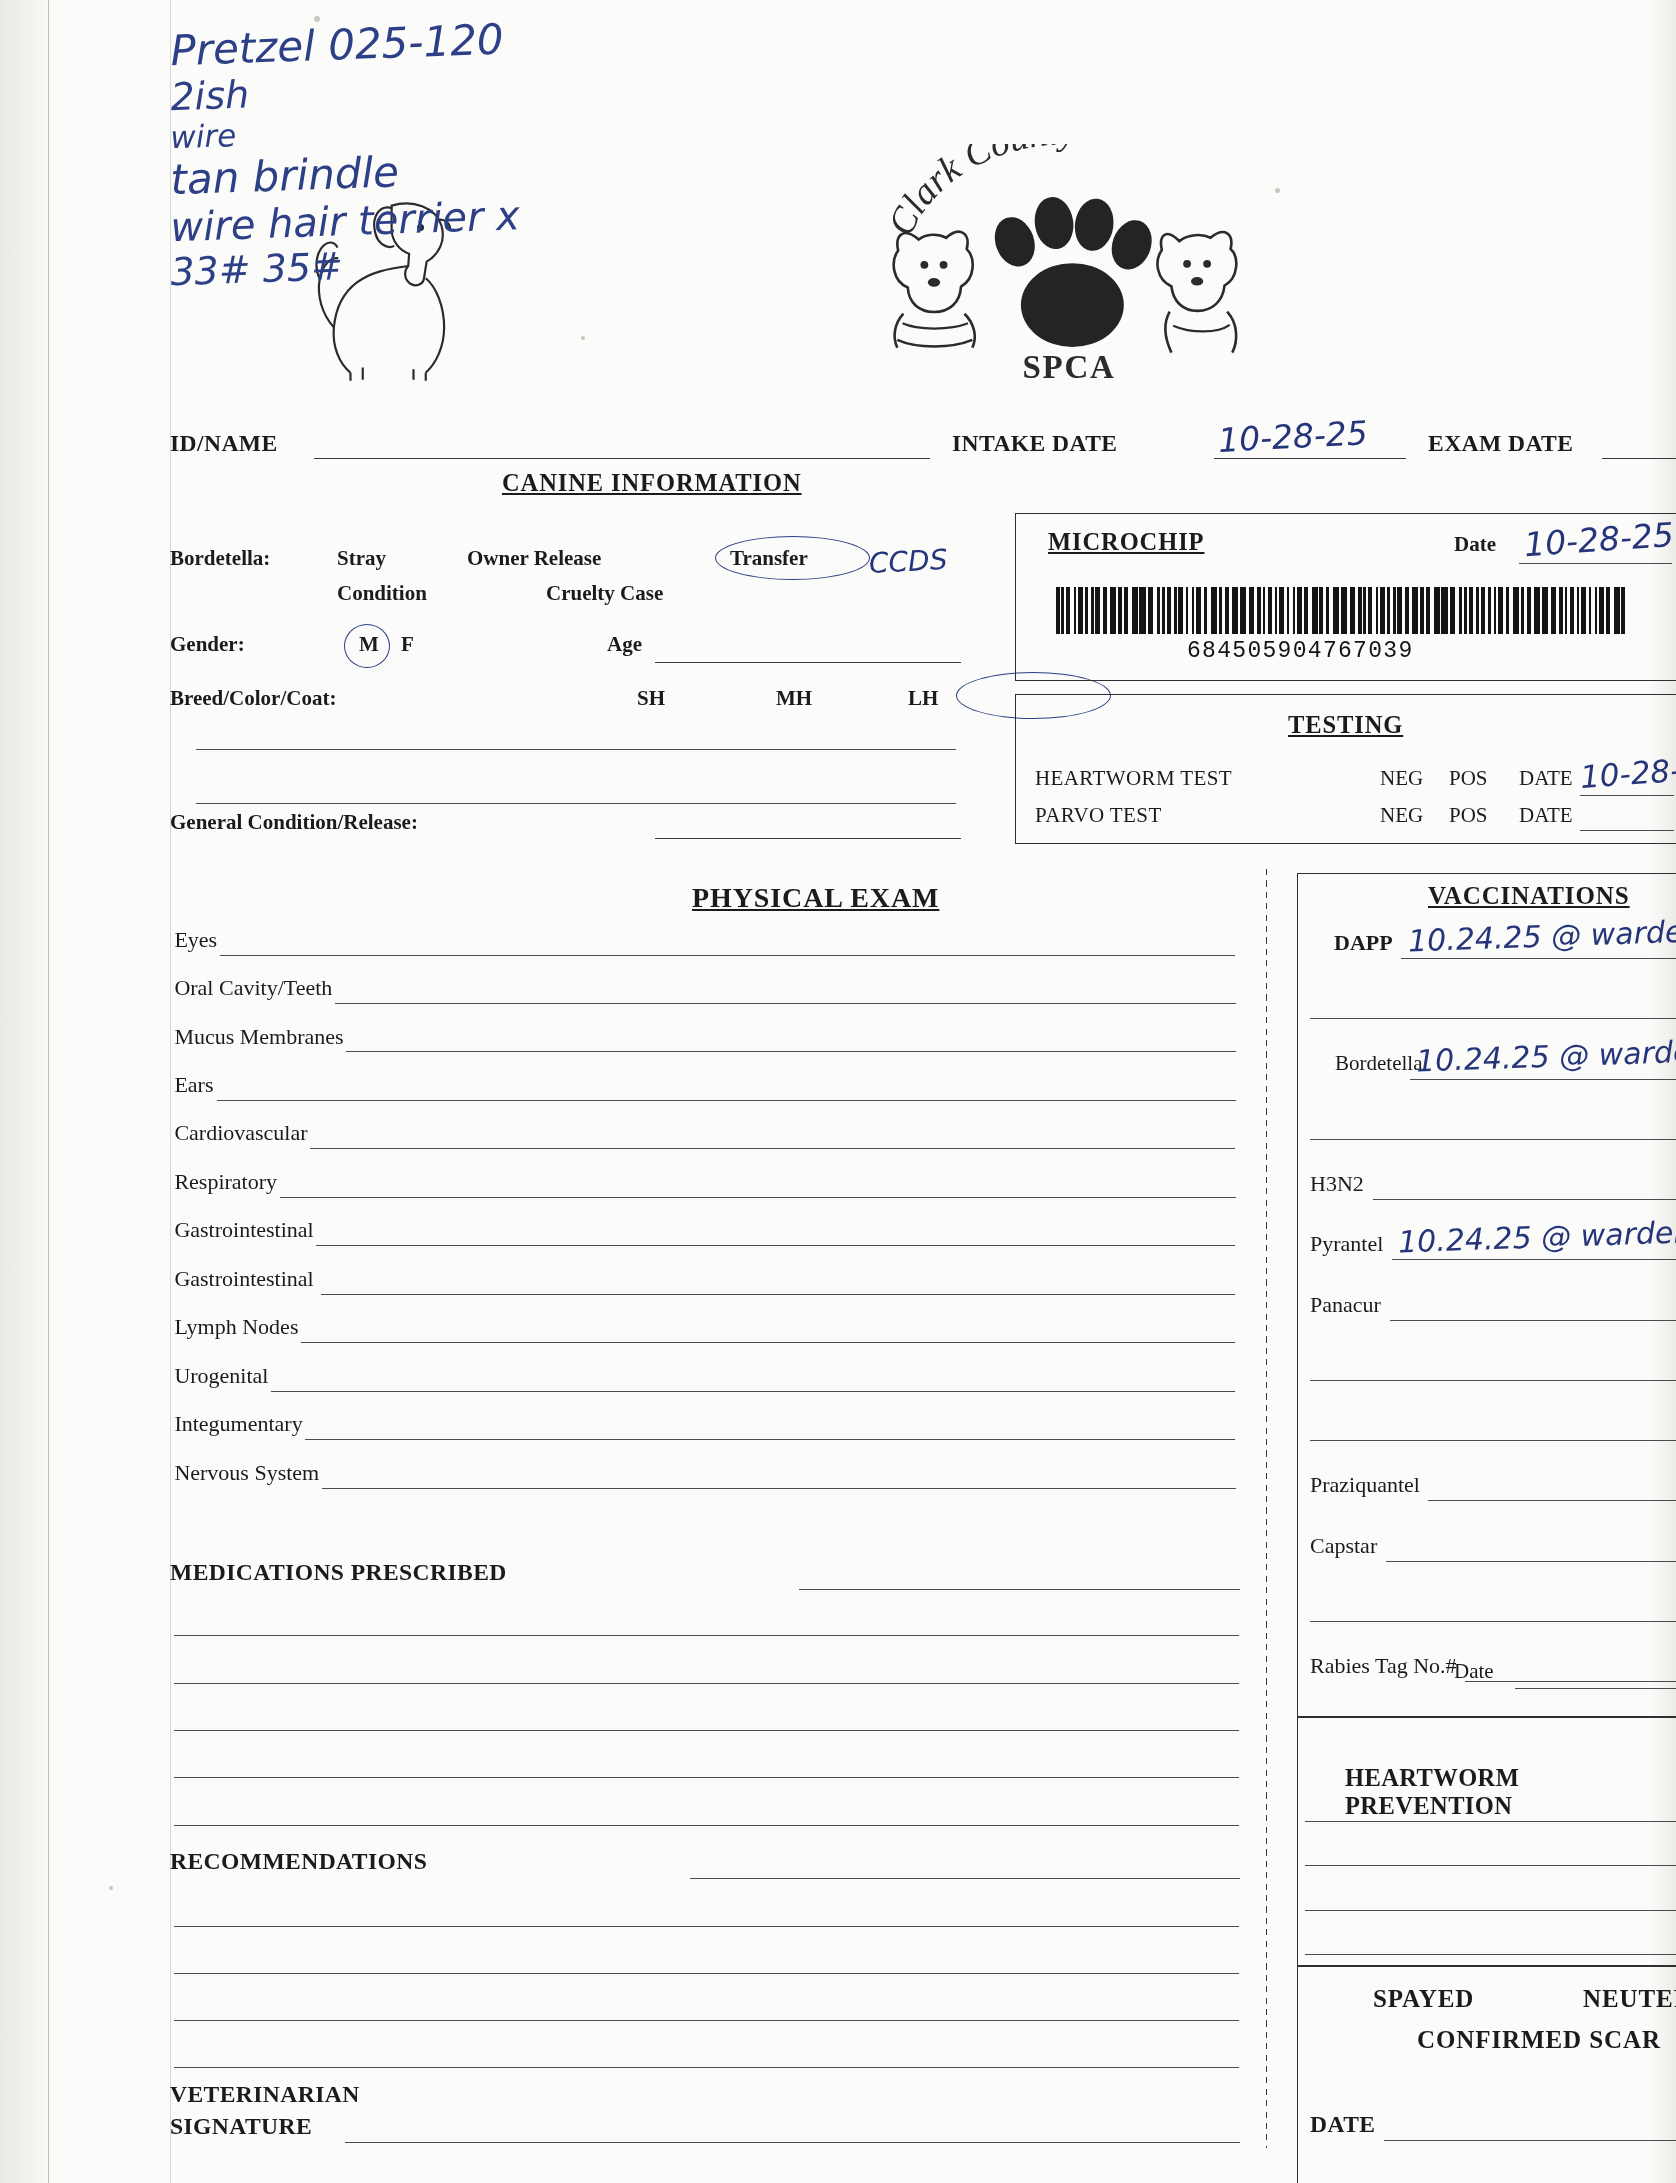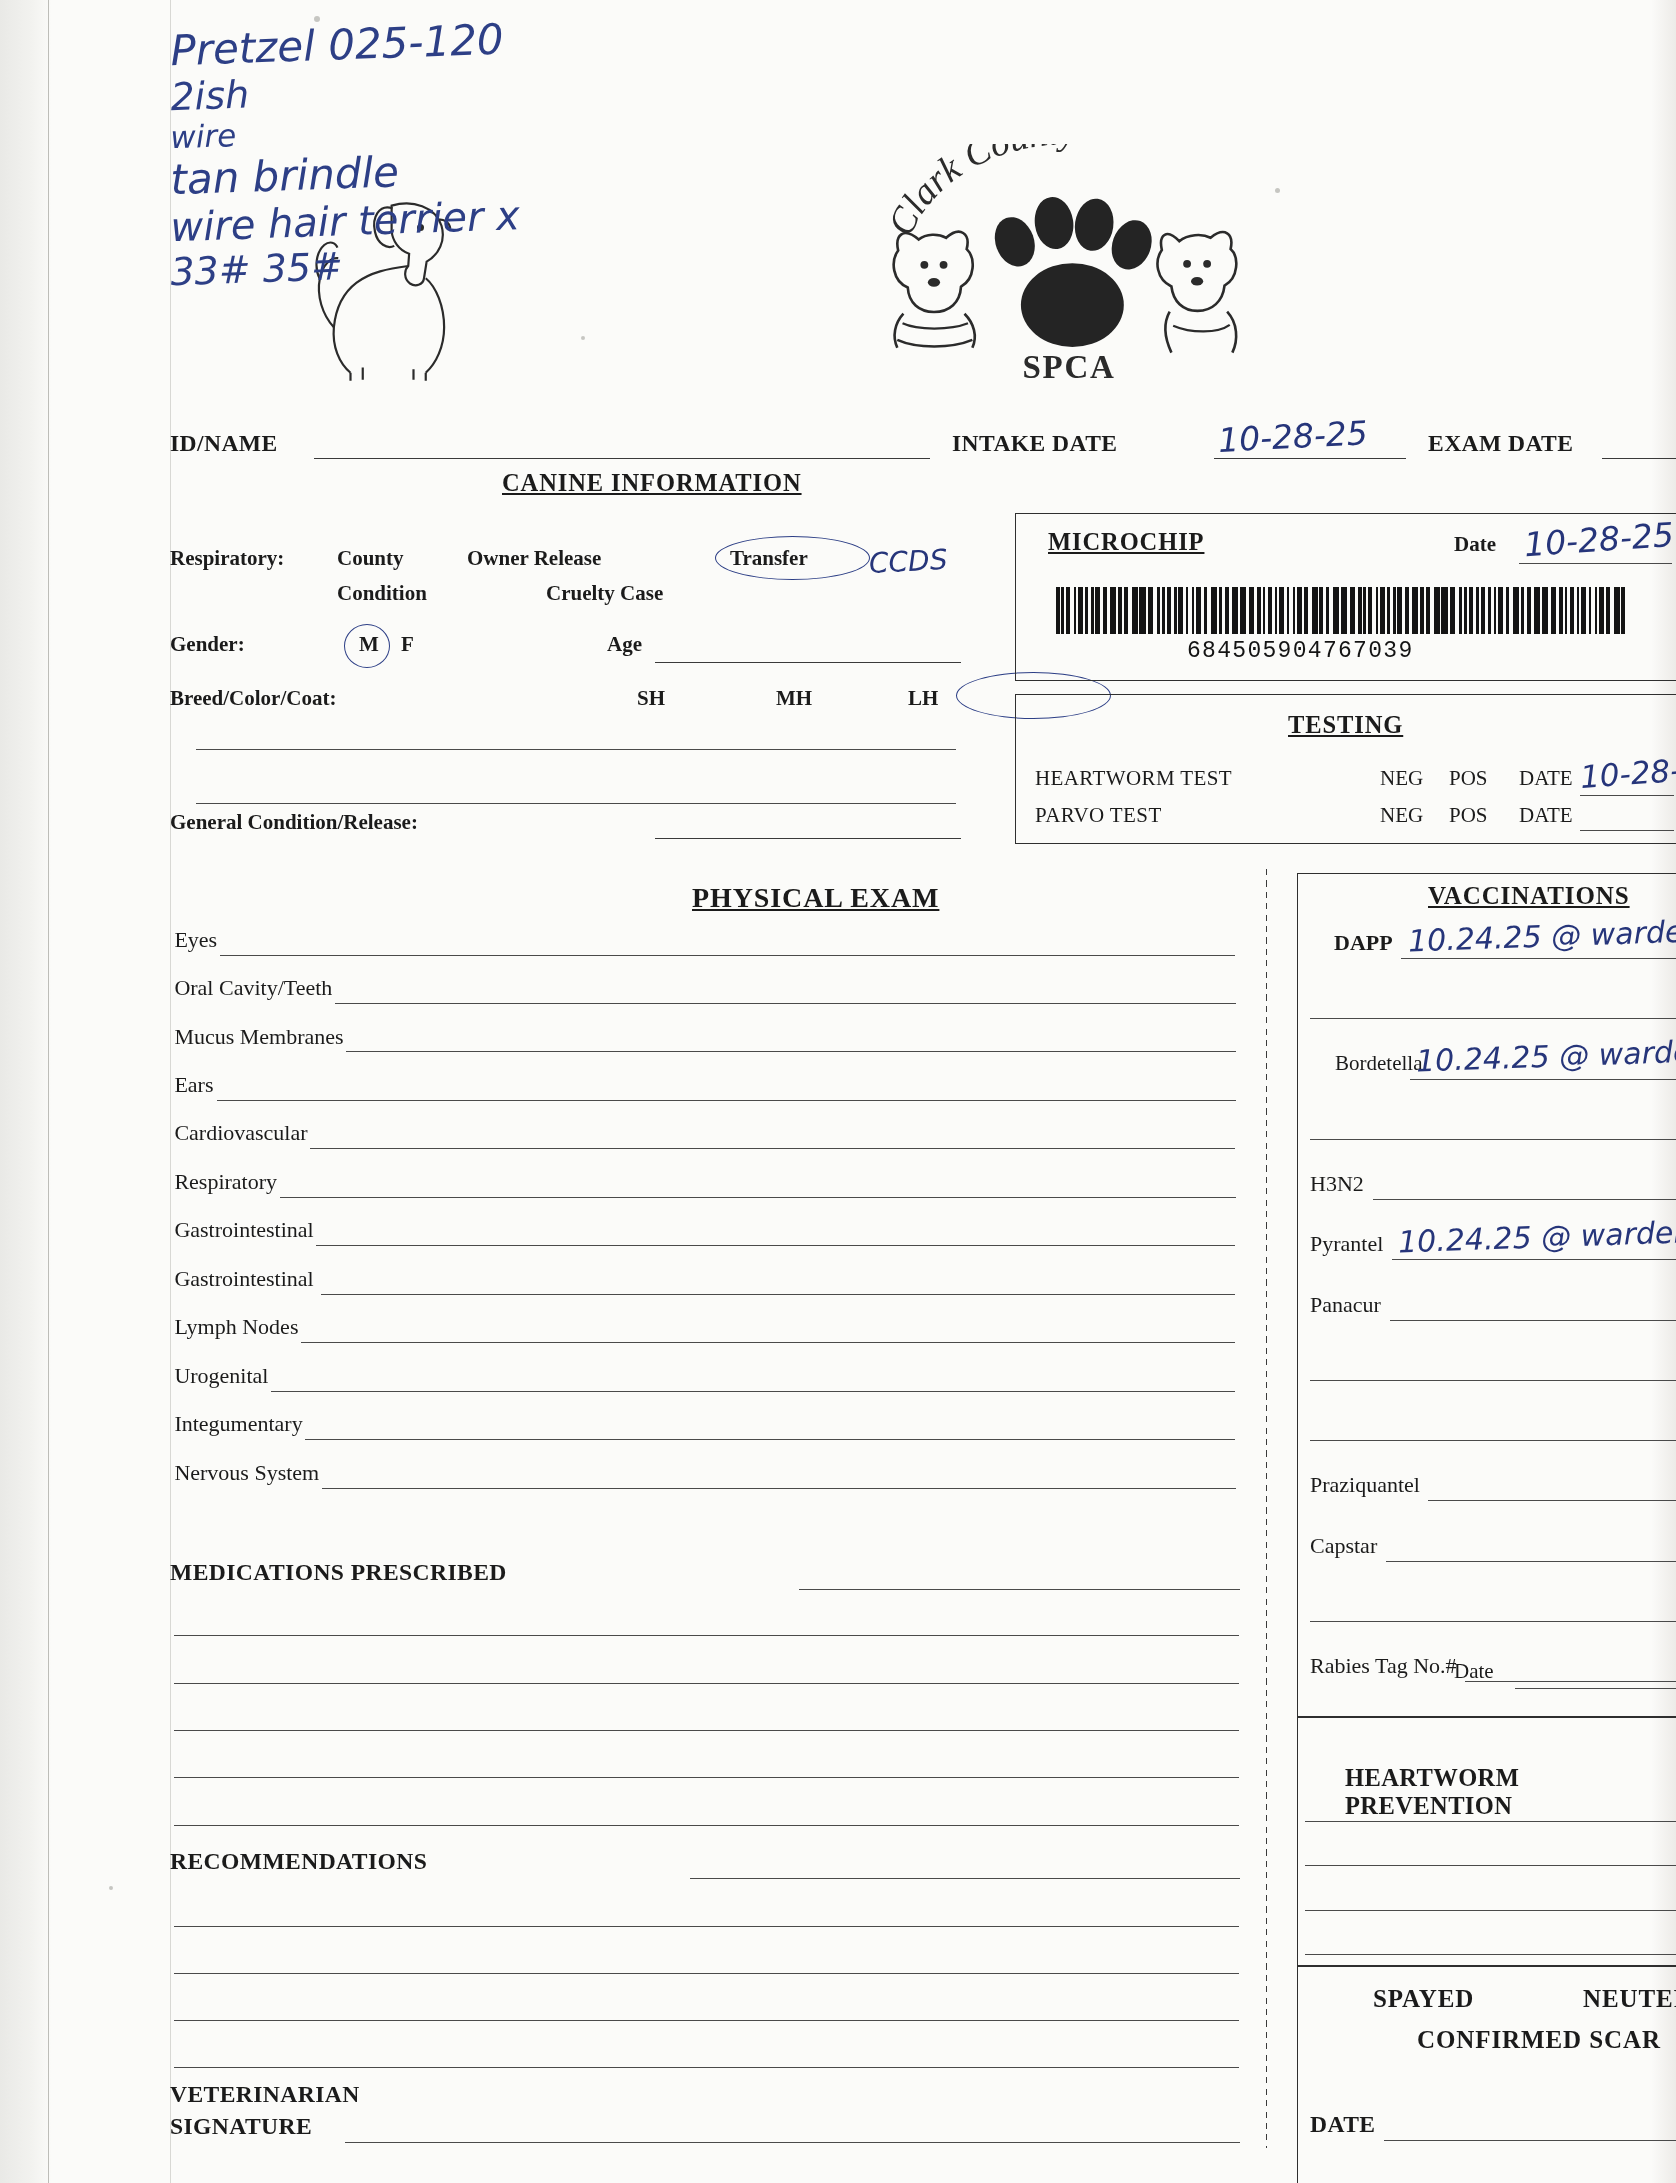--- a/index.html
+++ b/index.html
@@ -217,22 +217,22 @@
     <div class="lbl bold" style="position:absolute;left:782px;top:430px;font-size:23.6px;letter-spacing:0.4px;">INTAKE DATE</div>
     <div class="rule" style="left:1044px;top:458px;width:192px;"></div>
     <div class="hw2" style="position:absolute;left:1048px;top:417px;font-size:33px;transform:rotate(-3deg);">10-28-25</div>
 
     <div class="lbl bold" style="position:absolute;left:1258px;top:430px;font-size:23.6px;letter-spacing:0.4px;">EXAM DATE</div>
     <div class="rule" style="left:1432px;top:458px;width:74px;"></div>
     <div class="hw2" style="position:absolute;left:1437px;top:419px;font-size:31px;"></div>
 
     <div class="lbl bold u" style="position:absolute;left:332px;top:469px;font-size:24.5px;letter-spacing:0.9px;">CANINE INFORMATION</div>
 
-    <div class="lbl bold" style="position:absolute;left:0px;top:546px;font-size:21px;">Respiratory:</div>
-    <div class="lbl bold" style="position:absolute;left:167px;top:546px;font-size:21px;">County</div>
+    <div class="lbl bold" style="position:absolute;left:0px;top:546px;font-size:21px;">Bordetella:</div>
+    <div class="lbl bold" style="position:absolute;left:167px;top:546px;font-size:21px;">Stray</div>
     <div class="lbl bold" style="position:absolute;left:297px;top:546px;font-size:21px;">Owner Release</div>
     <div class="lbl bold" style="position:absolute;left:560px;top:546px;font-size:21px;">Transfer</div>
     <div class="ellipse" style="left:545px;top:536px;width:153px;height:42px;"></div>
     <div class="hw2" style="position:absolute;left:699px;top:545px;font-size:28px;transform:rotate(-3deg);">CCDS</div>
 
     <div class="lbl bold" style="position:absolute;left:167px;top:581px;font-size:21px;">Condition</div>
     <div class="lbl bold" style="position:absolute;left:376px;top:581px;font-size:21px;">Cruelty Case</div>
 
     <div class="lbl bold" style="position:absolute;left:0px;top:632px;font-size:21px;">Gender:</div>
     <div class="lbl bold" style="position:absolute;left:189px;top:632px;font-size:21px;">M</div>

